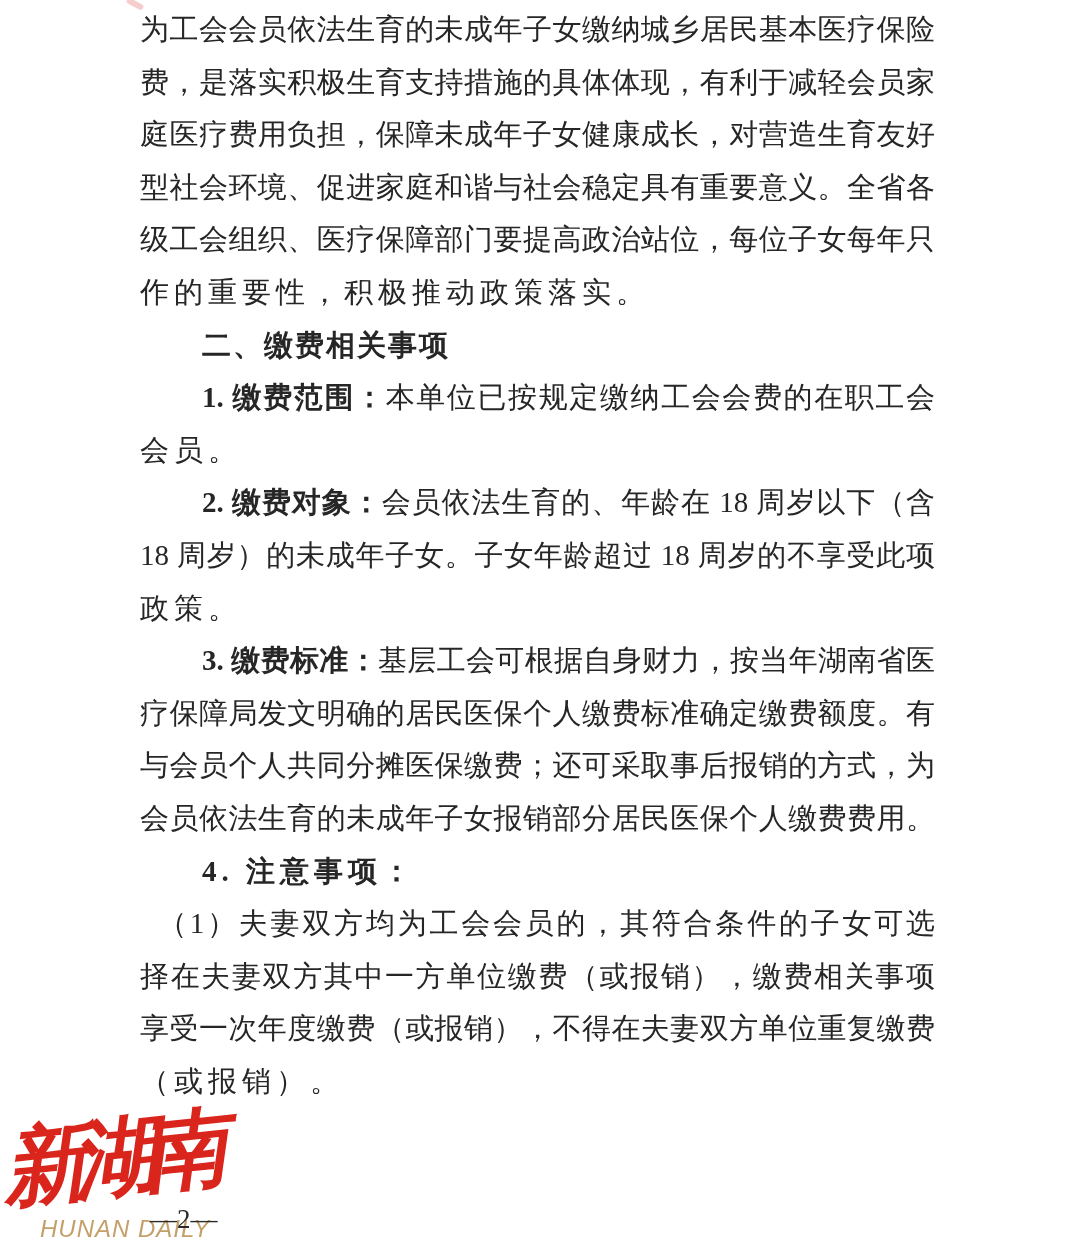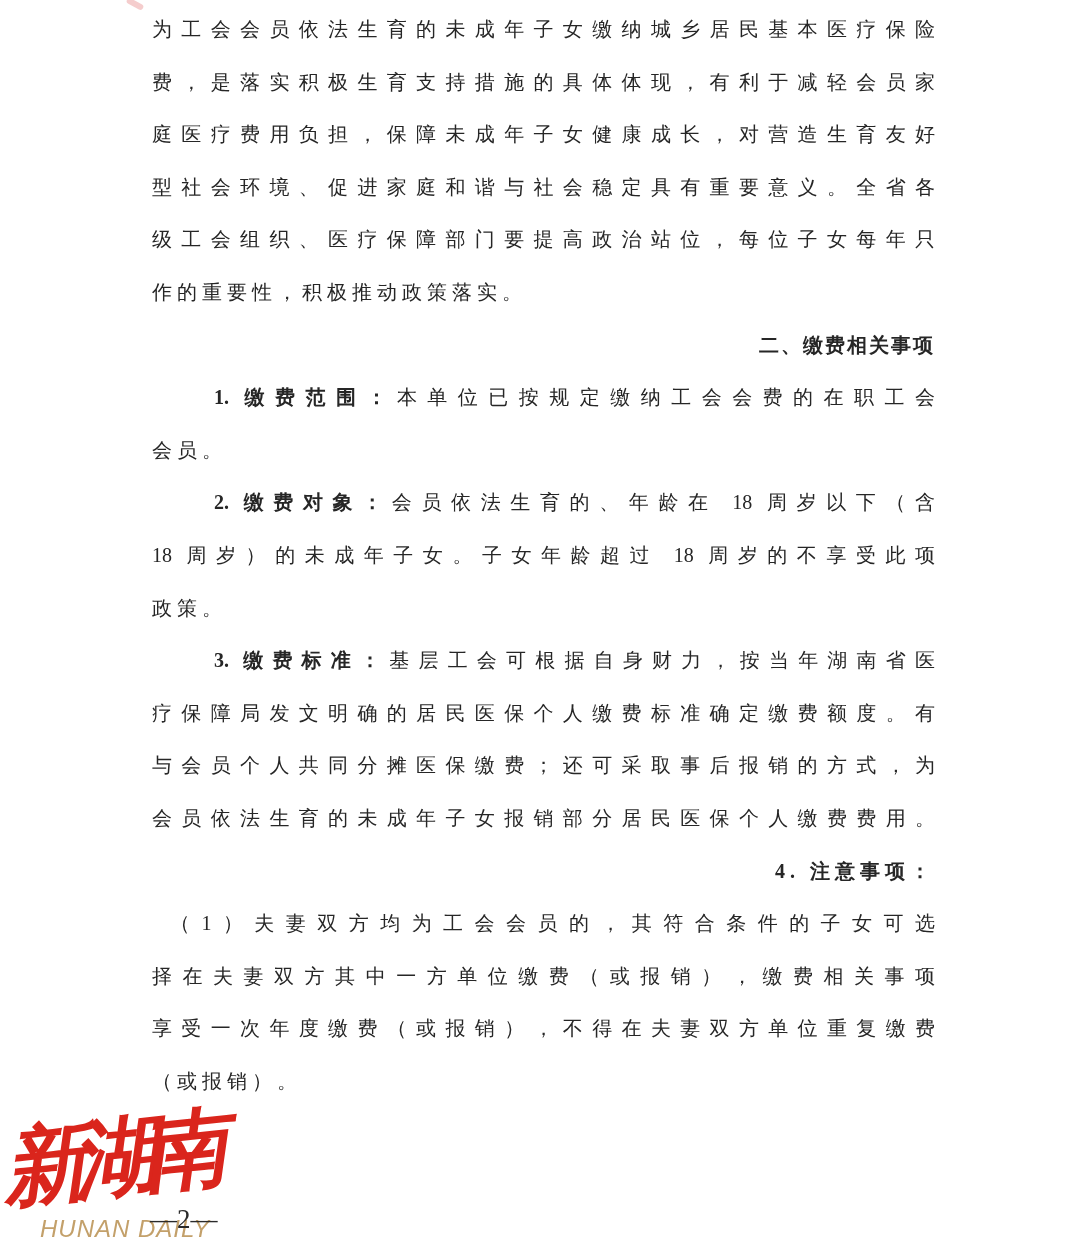--- a/index.html
+++ b/index.html
@@ -7,34 +7,33 @@
     width:1080px;height:1248px;position:relative;overflow:hidden;
     background:#ffffff;
     font-family:"Liberation Serif","DejaVu Serif",serif;
   }
   
   .textblock{
     position:absolute;left:140px;top:3px;width:795px;
     color:#262626;z-index:3;
   }
   .line{
-    height:52.6px;line-height:52.6px;font-size:20px;
+    height:52.6px;line-height:52.6px;font-size:29px;
     letter-spacing:5px;
-    margin-left:12px;
   }
   .line.j{
     text-align:justify;text-align-last:justify;
     -moz-text-align-last:justify;
     text-justify:inter-character;
     letter-spacing:0;
   }
   .line .b{font-weight:bold;}
   .line.hd{letter-spacing:2px;}
   .line.hd .b{font-family:"Liberation Sans","DejaVu Sans",sans-serif;font-weight:bold;}
-  .ind{padding-left:62px;text-align:right;}
+  .ind{padding-left:62px;}
   .ind-sm{padding-left:18px;}
   
   .page-number{
     position:absolute;left:150px;top:1204px;z-index:4;
     font-size:27px;color:#2a2a2a;letter-spacing:0;
   }
   
   .logo-cn{
     position:absolute;left:2px;top:1112px;z-index:1;
     font-size:86px;font-weight:bold;font-style:italic;

